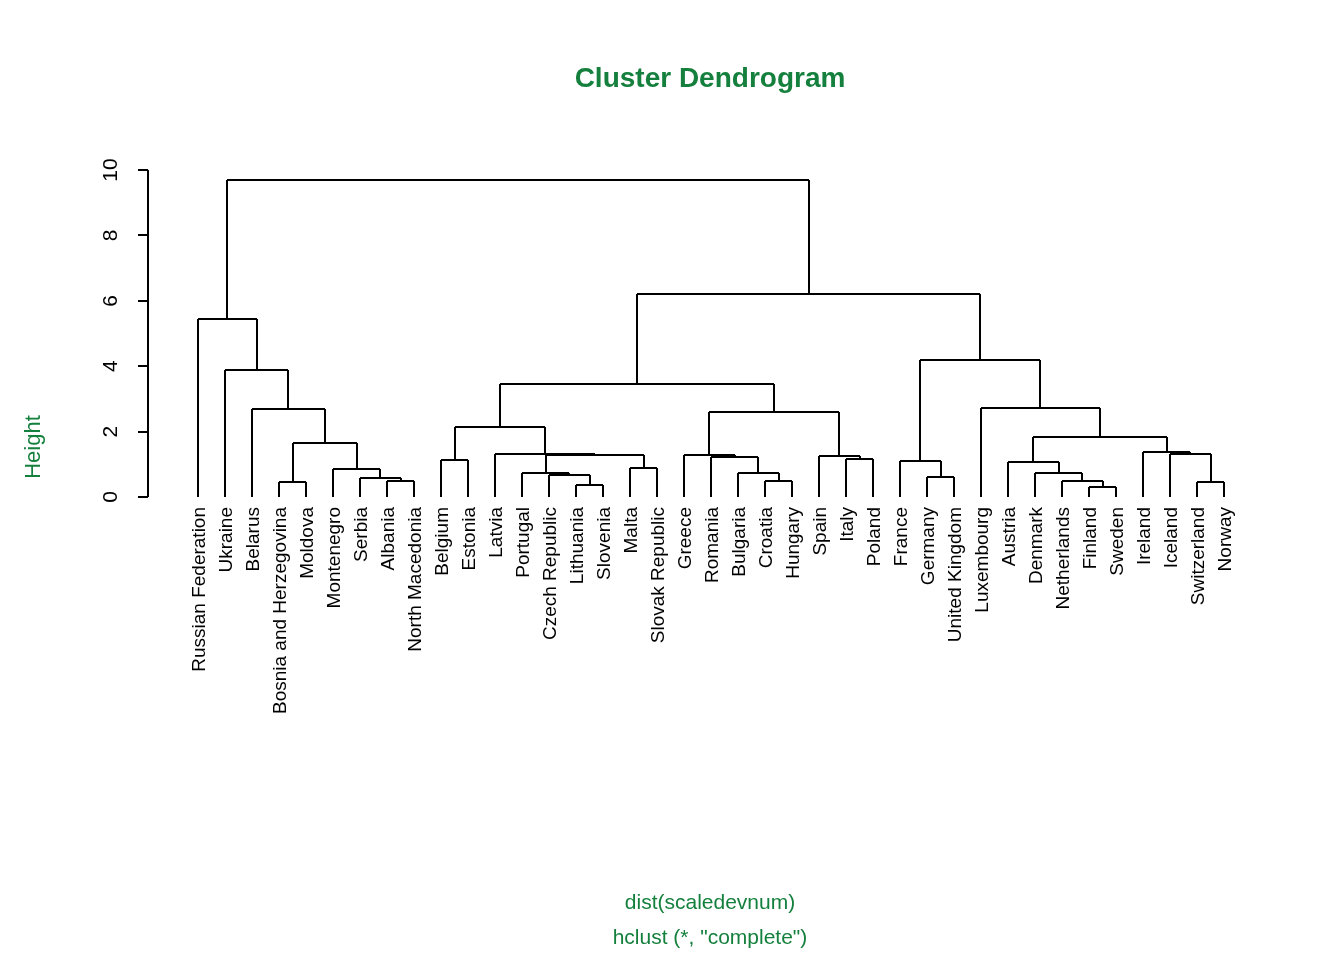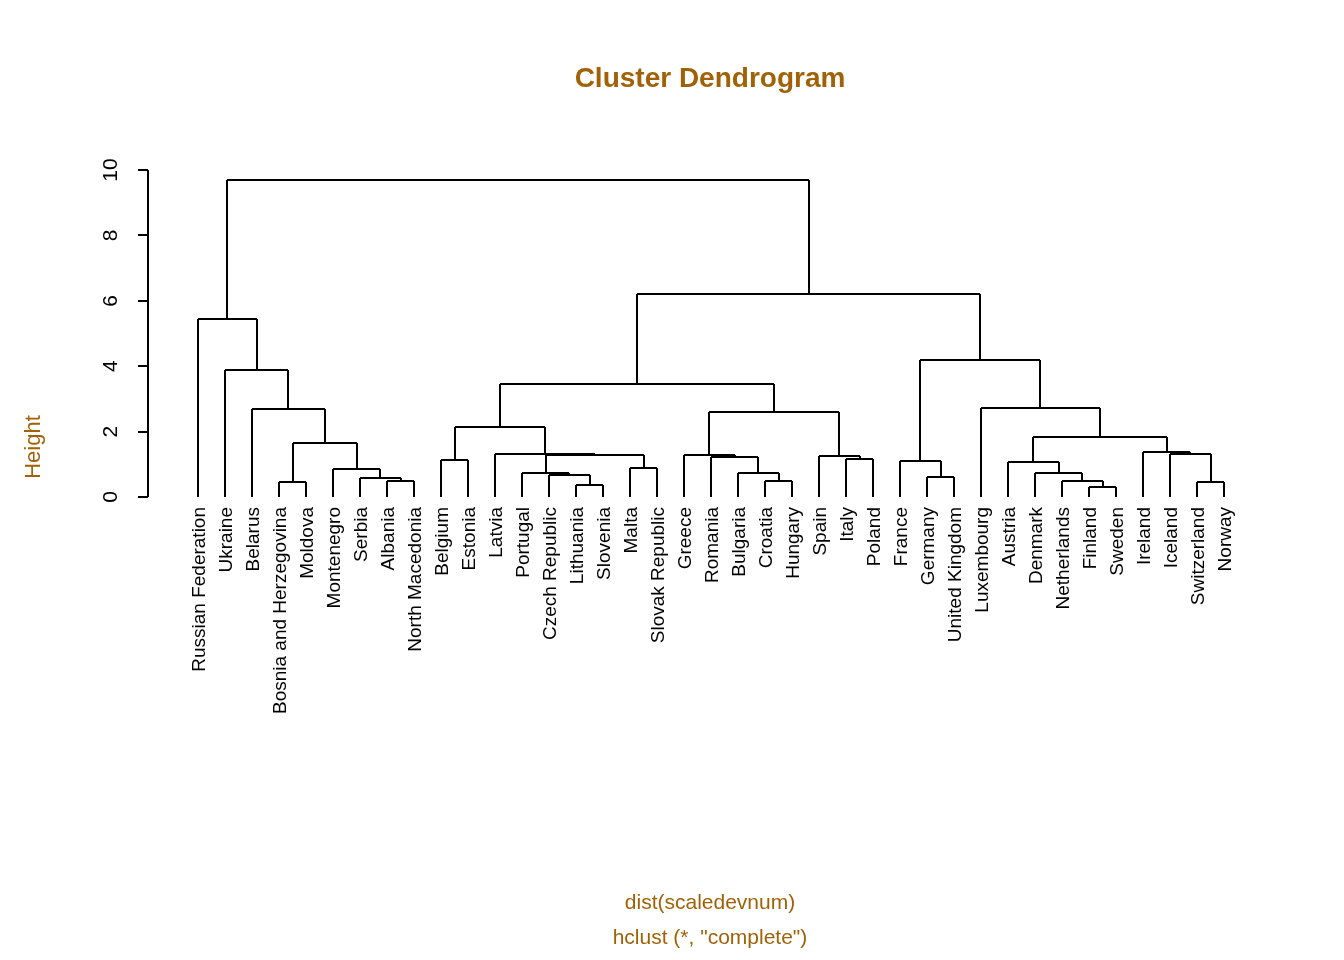--- a/index.html
+++ b/index.html
@@ -1,17 +1,17 @@
 <!DOCTYPE html>
 <html><head>
 <meta charset="utf-8">
 <style>
   html,body{margin:0;padding:0;background:#ffffff;}
   .stage{position:relative;width:1344px;height:960px;background:#ffffff;overflow:hidden;
-         font-family:"Liberation Sans", sans-serif;color:#a16207;}
+         font-family:"Liberation Sans", sans-serif;color:#15803d;}
   .chart-title{position:absolute;left:0;top:62px;width:1420px;text-align:center;
                font-size:28px;font-weight:bold;letter-spacing:0px;}
   .y-label{position:absolute;left:-67px;top:434px;width:200px;text-align:center;
            font-size:22px;transform:rotate(-90deg);transform-origin:center center;}
   .caption{position:absolute;left:0;top:884px;width:1420px;text-align:center;
            font-size:21px;line-height:35px;}
   svg{position:absolute;left:0;top:0;}
   svg text{font-family:"Liberation Sans", sans-serif;fill:#000;}
   svg text.leaf-label{font-size:19px;}
   svg text.tick-label{font-size:21px;}

